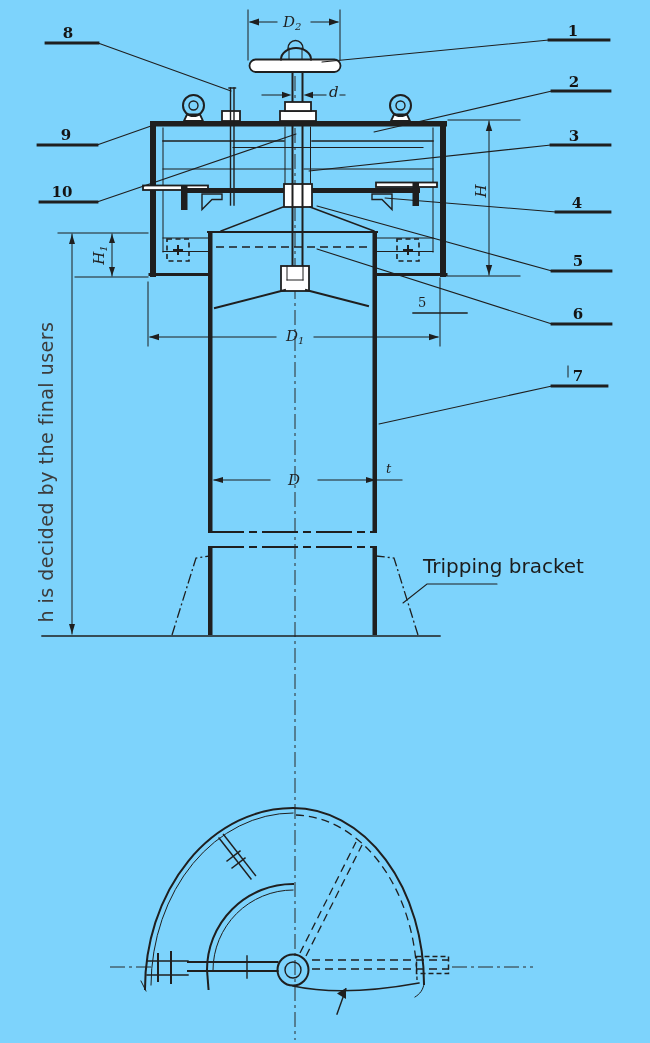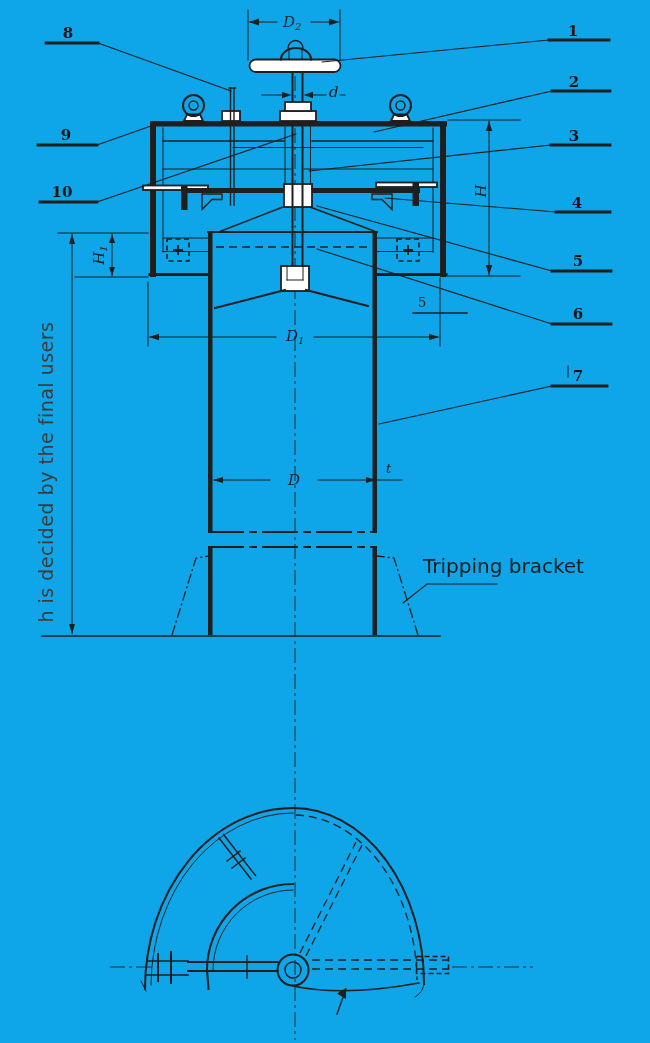--- a/index.html
+++ b/index.html
@@ -1,16 +1,16 @@
 <!DOCTYPE html>
 <html><head>
 <meta charset="utf-8">
 <style>
   html,body{margin:0;padding:0;background:#ffffff;}
-  .canvas{position:relative;width:650px;height:1043px;background:#0ea5e9;overflow:hidden;
+  .canvas{position:relative;width:650px;height:1043px;background:#7dd3fc;overflow:hidden;
           font-family:"DejaVu Sans",sans-serif;}
   svg{position:absolute;left:0;top:0;}
 
   
   .ln   {stroke:#1f1f1f;fill:none;stroke-width:1.4;stroke-linecap:square;}
   .lnthin{stroke:#1f1f1f;fill:none;stroke-width:1;stroke-linecap:square;}
   .lnmed {stroke:#1f1f1f;fill:none;stroke-width:2;stroke-linecap:square;}
   .lnthick{stroke:#1f1f1f;fill:none;stroke-width:3;stroke-linecap:square;}
   .leader{stroke:#1f1f1f;fill:none;stroke-width:1.1;stroke-linecap:round;}
   .under {stroke:#1f1f1f;fill:none;stroke-width:2.8;stroke-linecap:square;}

